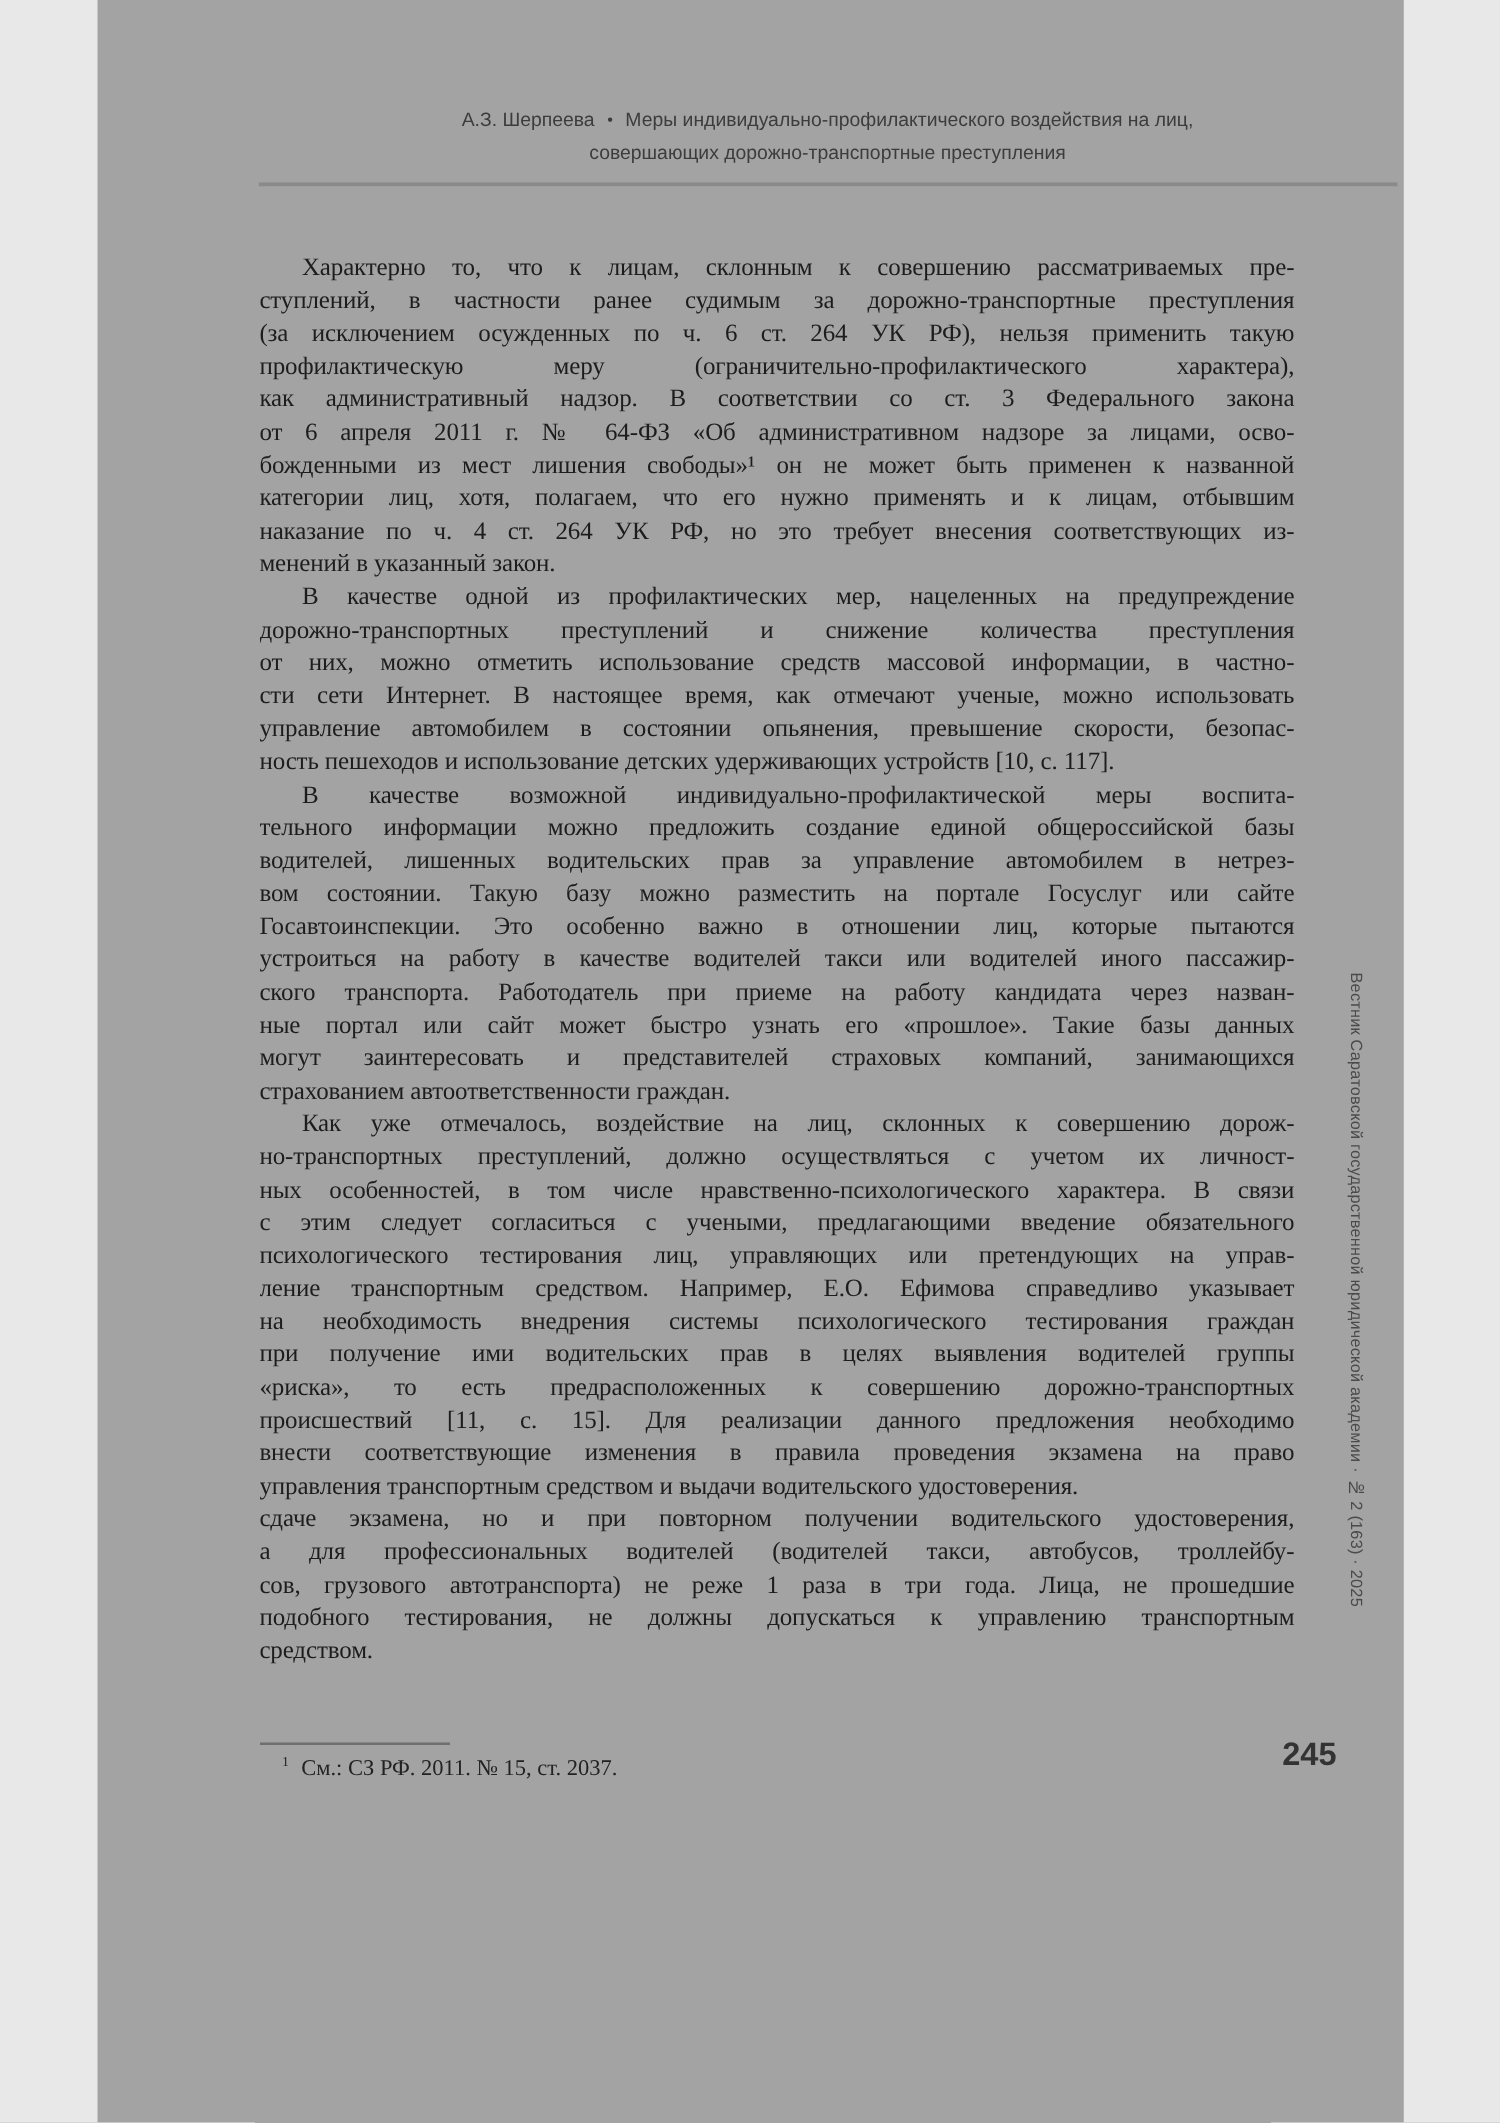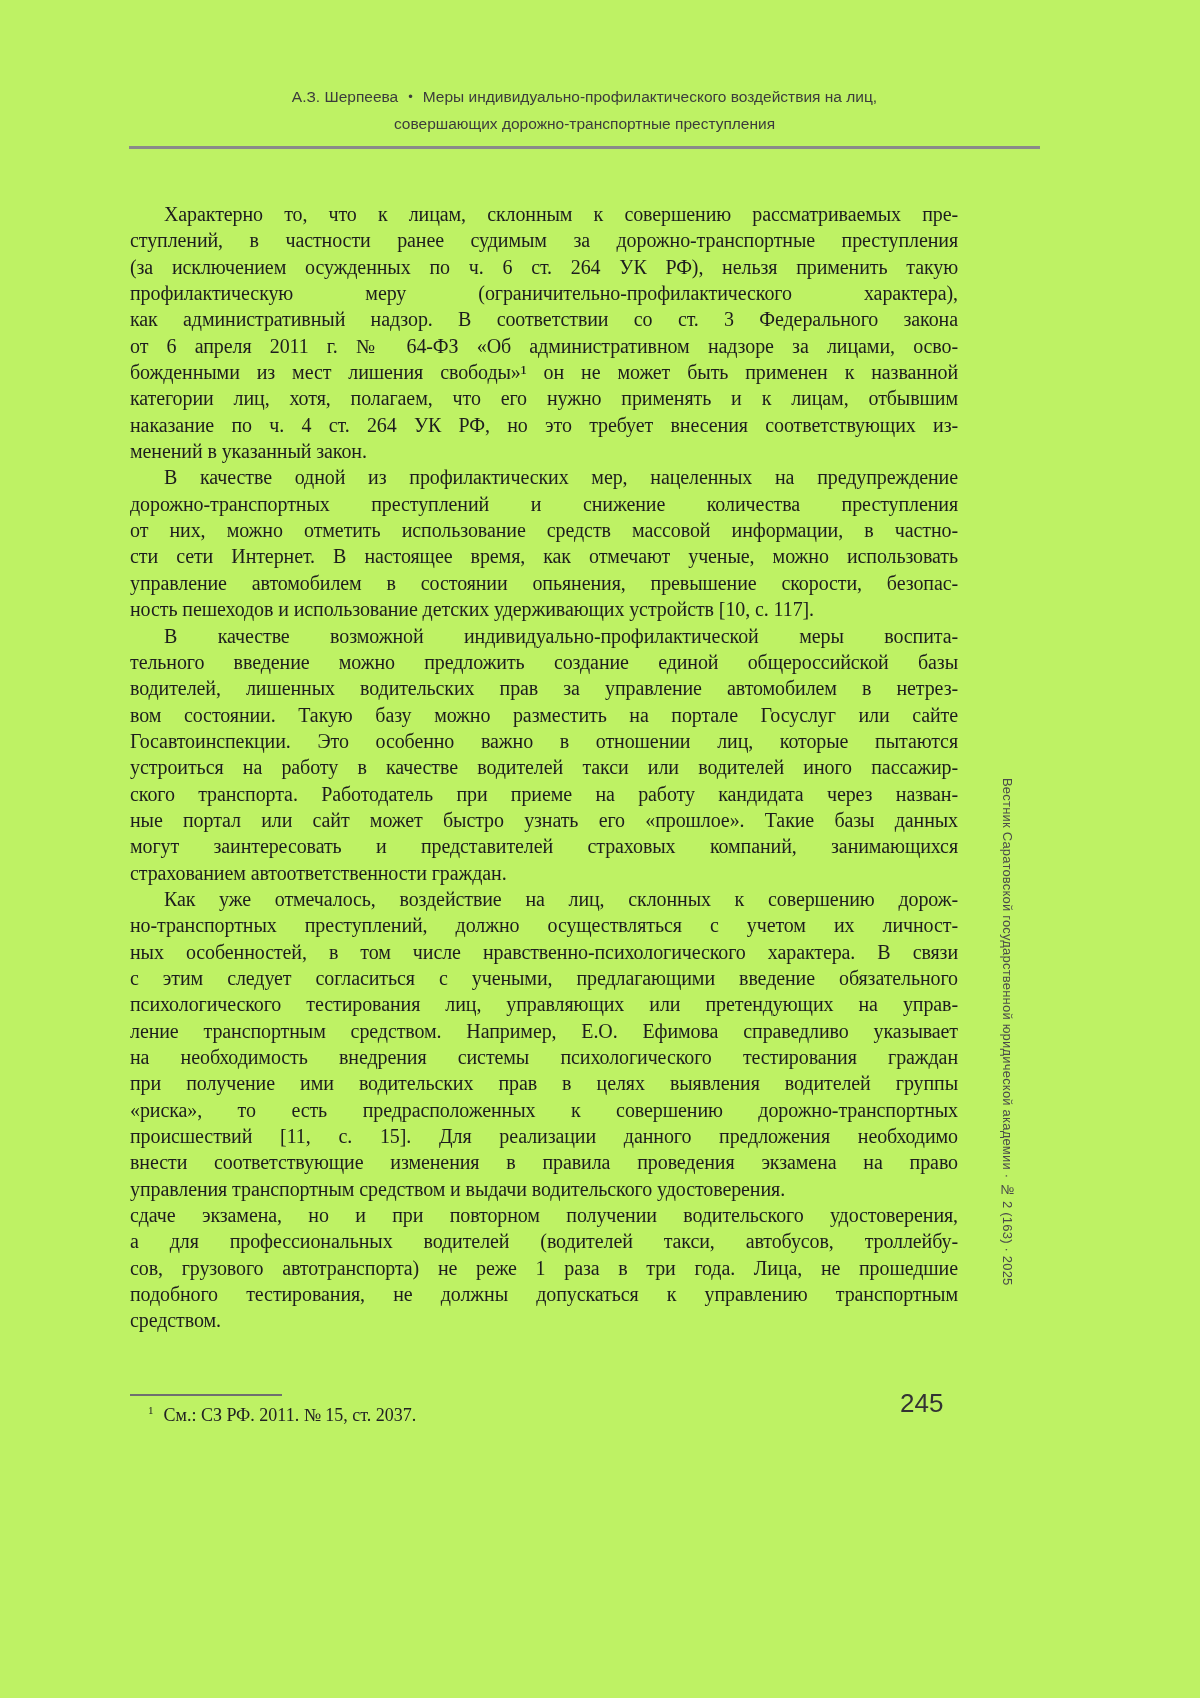--- a/index.html
+++ b/index.html
@@ -1,20 +1,20 @@
 <!DOCTYPE html>
 <html lang="ru"><head>
 <meta charset="utf-8">
 <style>
   html,body{margin:0;padding:0;background:#e8e8e8;}
   .page{
     position:relative;
-    width:1200px;height:1698px;
+    width:1045px;height:1698px;
     margin:0 auto;
-    background:#bef264;
+    background:#a3a3a3;
     overflow:hidden;
     font-family:"Liberation Serif", serif;
   }
   
   .running-head{
     position:absolute;
     left:129px;top:84px;width:911px;
     text-align:center;
     font-family:"Liberation Sans", sans-serif;
     font-size:15.5px;line-height:26px;
@@ -55,23 +55,23 @@
     position:absolute;
     left:148px;top:1400px;width:700px;
     font-size:18px;line-height:20px;
     color:#222222;
   }
   .footnote sup{font-size:11px;margin-right:10px;}
   
   .page-number{
     position:absolute;
     left:900px;top:1388px;width:140px;
-    text-align:left;
+    text-align:center;
     font-family:"Liberation Sans", sans-serif;
-    font-size:26px;font-weight:400;
+    font-size:26px;font-weight:700;
     color:#333333;
   }
   
   .journal-vertical{
     position:absolute;
     left:1000px;top:778px;
     writing-mode:vertical-rl;
     white-space:nowrap;
     font-family:"Liberation Sans", sans-serif;
     font-size:13px;
@@ -104,21 +104,21 @@
       <div class="bl">категории лиц, хотя, полагаем, что его нужно применять и к лицам, отбывшим</div>
       <div class="bl">наказание по ч. 4 ст. 264 УК РФ, но это требует внесения соответствующих из-</div>
       <div class="bl last">менений в указанный закон.</div>
       <div class="bl first">В качестве одной из профилактических мер, нацеленных на предупреждение</div>
       <div class="bl">дорожно-транспортных преступлений и снижение количества преступления</div>
       <div class="bl">от них, можно отметить использование средств массовой информации, в частно-</div>
       <div class="bl">сти сети Интернет. В настоящее время, как отмечают ученые, можно использовать</div>
       <div class="bl">управление автомобилем в состоянии опьянения, превышение скорости, безопас-</div>
       <div class="bl last">ность пешеходов и использование детских удерживающих устройств [10, с. 117].</div>
       <div class="bl first">В качестве возможной индивидуально-профилактической меры воспита-</div>
-      <div class="bl">тельного введение можно предложить создание единой общероссийской базы</div>
+      <div class="bl">тельного информации можно предложить создание единой общероссийской базы</div>
       <div class="bl">водителей, лишенных водительских прав за управление автомобилем в нетрез-</div>
       <div class="bl">вом состоянии. Такую базу можно разместить на портале Госуслуг или сайте</div>
       <div class="bl">Госавтоинспекции. Это особенно важно в отношении лиц, которые пытаются</div>
       <div class="bl">устроиться на работу в качестве водителей такси или водителей иного пассажир-</div>
       <div class="bl">ского транспорта. Работодатель при приеме на работу кандидата через назван-</div>
       <div class="bl">ные портал или сайт может быстро узнать его «прошлое». Такие базы данных</div>
       <div class="bl">могут заинтересовать и представителей страховых компаний, занимающихся</div>
       <div class="bl last">страхованием автоответственности граждан.</div>
       <div class="bl first">Как уже отмечалось, воздействие на лиц, склонных к совершению дорож-</div>
       <div class="bl">но-транспортных преступлений, должно осуществляться с учетом их личност-</div>

